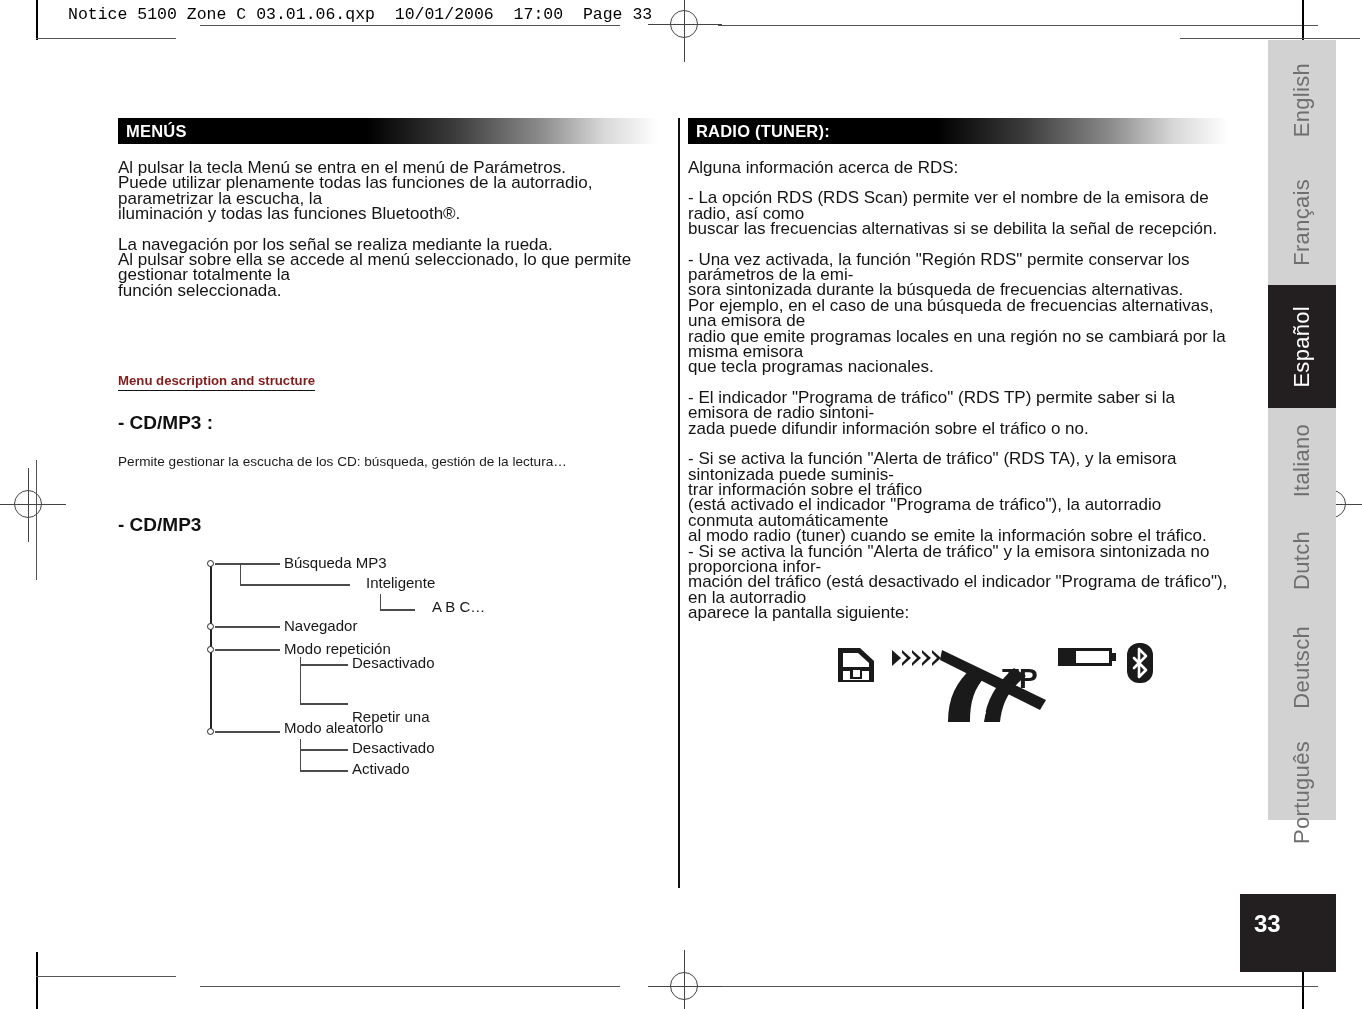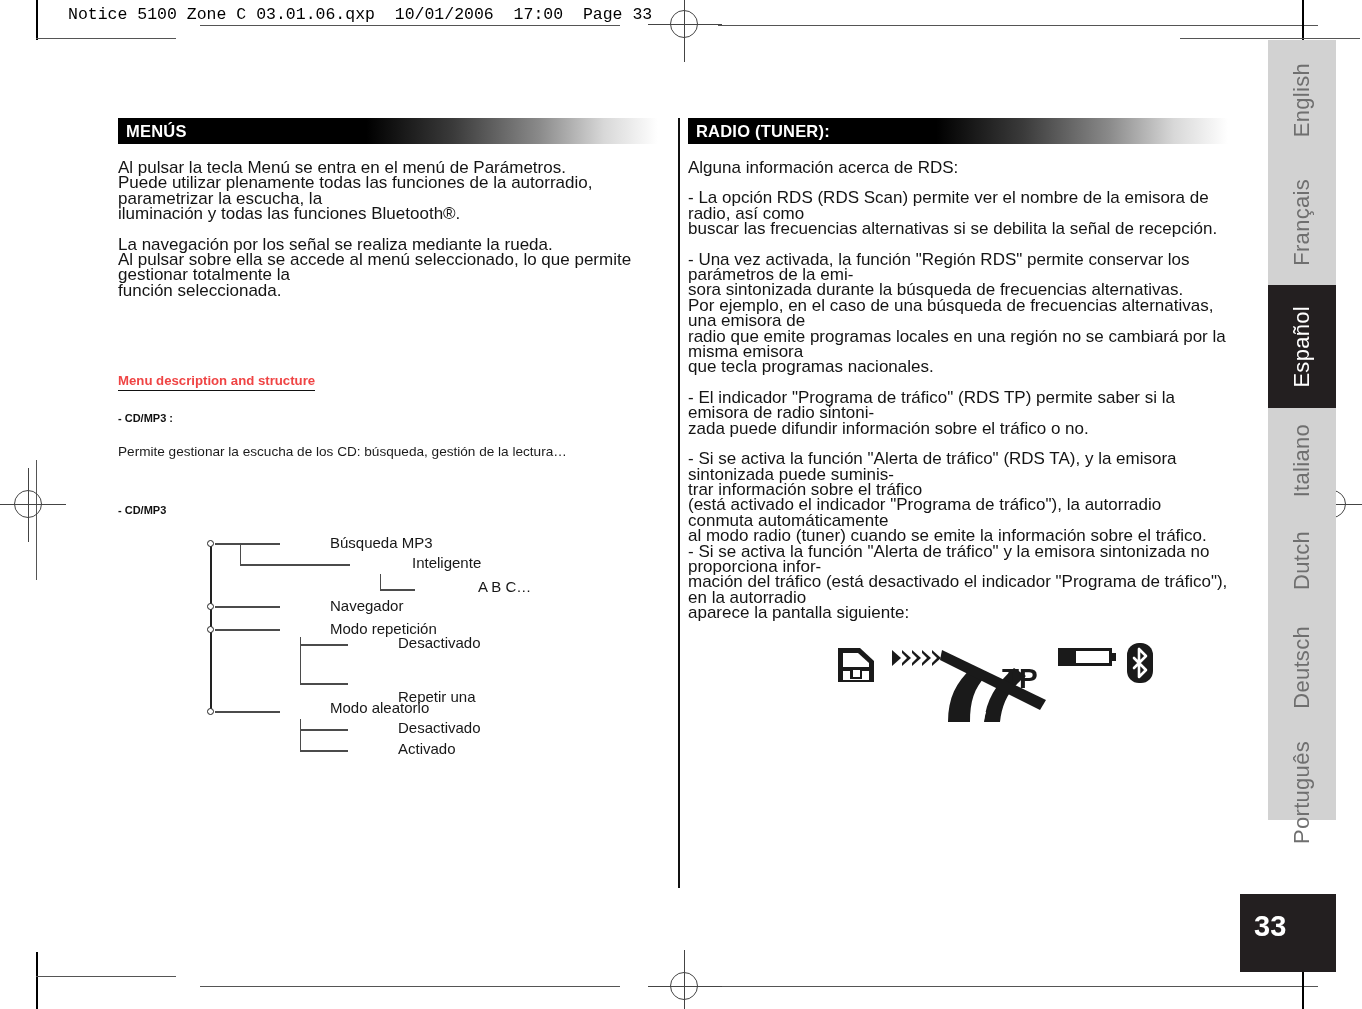--- a/index.html
+++ b/index.html
@@ -106,27 +106,27 @@
     line-height: 15.4px;
     color: #141414;
   }
   .body-text p { margin: 0; }
   .para-gap { height: 15px; }
 
   .sub-underline {
     display: inline-block;
     font-size: 13.2px;
     font-weight: bold;
-    color: #ef4444;
+    color: #7f1d1d;
     border-bottom: 1.6px solid #111;
     padding-bottom: 2px;
     line-height: 15px;
   }
   .bold-item {
-    font-size: 11px;
+    font-size: 19px;
     font-weight: bold;
     color: #111;
   }
   .normal-line {
     font-size: 13.6px;
     color: #1b1b1b;
     line-height: 17px;
   }
 
   
@@ -136,21 +136,20 @@
     height: 240px;
     margin-top: 14px;
     margin-left: 82px;
   }
   #tree .node-label {
     position: absolute;
     font-size: 15px;
     color: #171717;
     white-space: nowrap;
     line-height: 16px;
-    margin-left: 46px;
   }
   #tree .ln-h {
     position: absolute;
     height: 1.4px;
     background: #4b4b4b;
   }
   #tree .ln-v {
     position: absolute;
     width: 1.4px;
     background: #4b4b4b;
@@ -215,21 +214,21 @@
     top: 894px;
     width: 96px;
     height: 78px;
     background: #231f20;
   }
   #page-num-block .num {
     position: absolute;
     left: 14px;
     top: 16px;
     color: #ffffff;
-    font-size: 29px;
+    font-size: 24px;
     font-weight: bold;
   }
 
   
   #col-divider {
     position: absolute;
     left: 678px;
     top: 118px;
     width: 1.6px;
     height: 770px;

